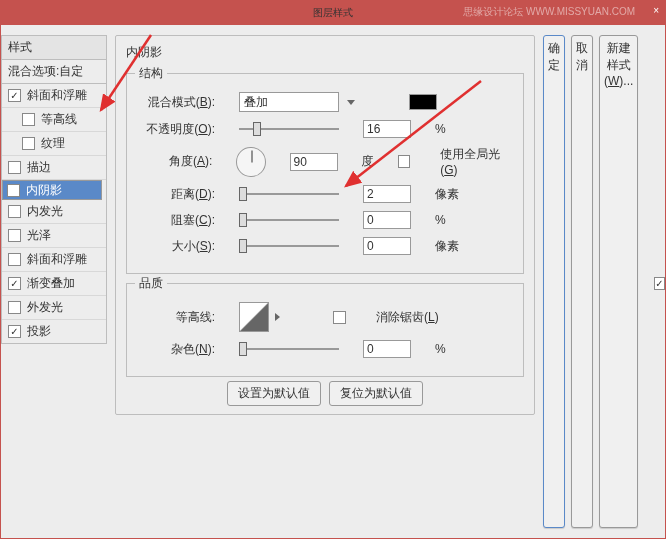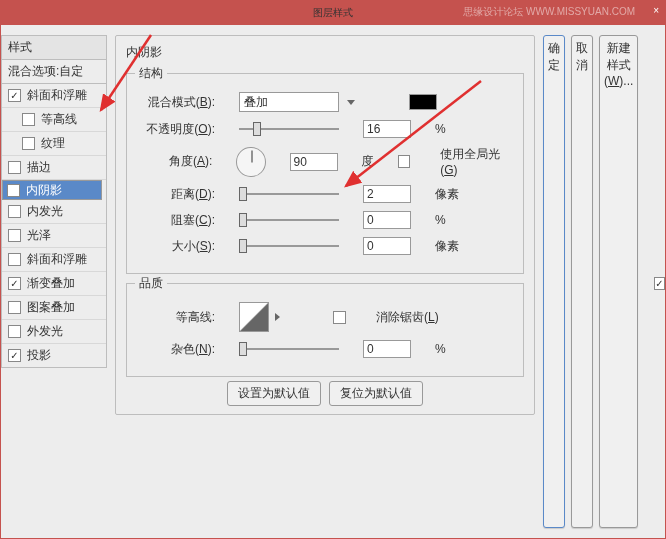--- a/index.html
+++ b/index.html
@@ -93,24 +93,20 @@
           <div class="srow">
             <span class="ck"></span>
             <span>斜面和浮雕</span>
           </div>
           <div class="srow">
             <span class="ck">✓</span>
             <span>渐变叠加</span>
           </div>
           <div class="srow">
             <span class="ck"></span>
-            <span>图案叠加</span>
-          </div>
-          <div class="srow">
-            <span class="ck"></span>
             <span>外发光</span>
           </div>
           <div class="srow">
             <span class="ck">✓</span>
             <span>投影</span>
           </div>
         </div>
   </div>
 
   <div class="mid">

